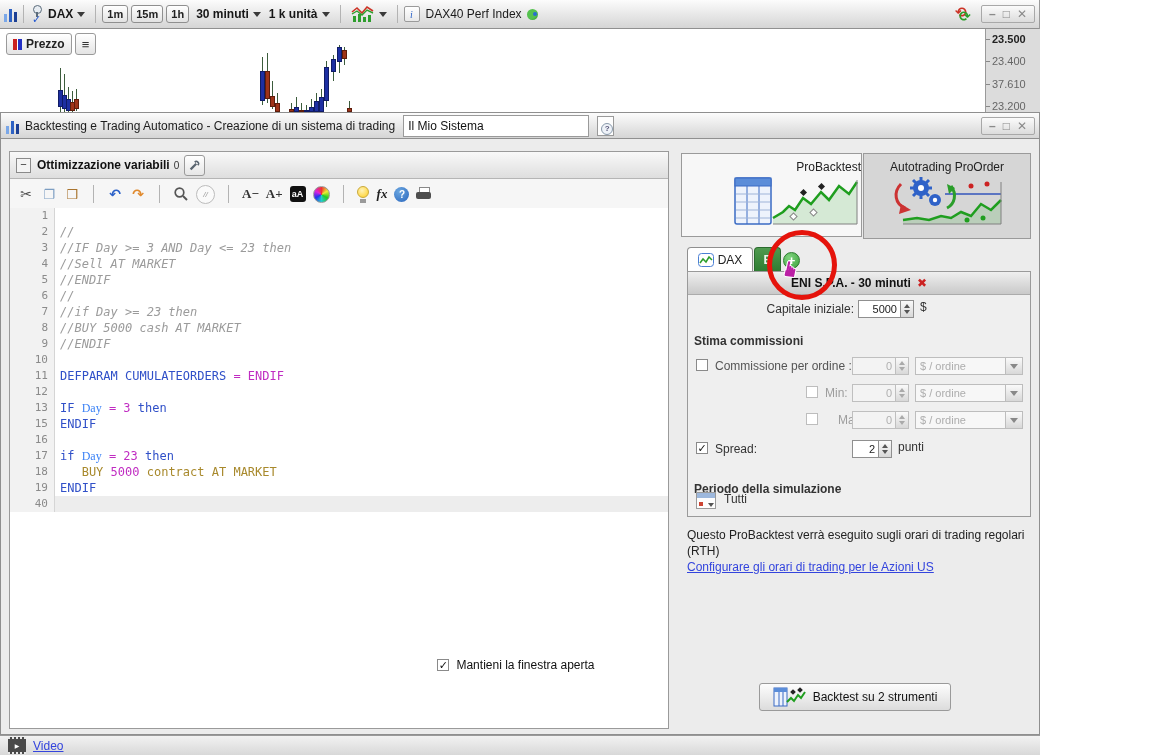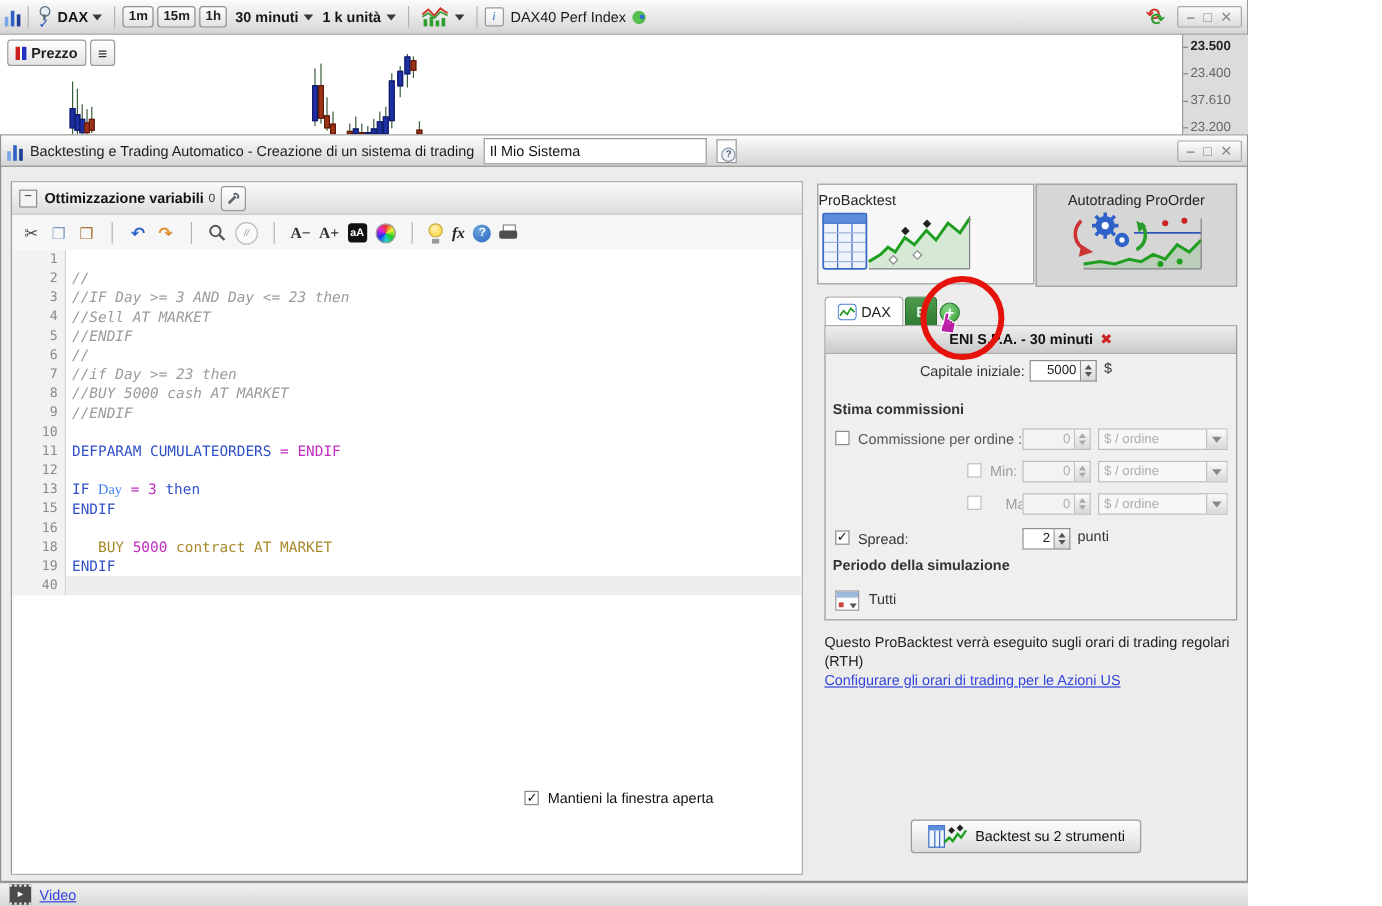--- a/index.html
+++ b/index.html
@@ -104,21 +104,21 @@
   .code-row.current{background:#ededed;}
   .code-row .ln{width:38px;flex:0 0 auto;text-align:right;padding-right:6px;color:#8a8a8a;background:#f2f2f2;border-right:1px solid #d5d5d5;font-size:11px;}
   .code-row .ct{padding-left:5px;}
   .seg.cm{color:#9b9b9b;font-style:italic;}
   .seg.kw{color:#3050c8;}
   .seg.vr{color:#3b82f6;font-family:Liberation Serif, serif;}
   .seg.op{color:#c02cc2;}
   .seg.st{color:#a8892c;}
 
   
-  #tab-probacktest{position:absolute;left:680px;top:40px;width:181px;height:84px;background:#f7f7f7;border:1px solid #9a9a9a;box-sizing:border-box;text-align:left;}
+  #tab-probacktest{position:absolute;left:680px;top:40px;width:181px;height:84px;background:#f7f7f7;border:1px solid #9a9a9a;box-sizing:border-box;text-align:right;}
   #tab-autotrading{position:absolute;left:862px;top:40px;width:168px;height:86px;background:#d6d6d6;border:1px solid #9a9a9a;box-sizing:border-box;text-align:center;}
   .bigtab-label{font-size:12px;color:#222;margin-top:6px;display:block;}
   #instr-tab-dax{position:absolute;left:686px;top:134px;width:66px;height:24px;background:#fff;border:1px solid #8f8f8f;border-bottom:none;border-radius:4px 4px 0 0;display:flex;align-items:center;justify-content:center;gap:4px;font-size:12px;color:#222;box-sizing:border-box;}
   #instr-tab-e{position:absolute;left:753px;top:134px;width:27px;height:24px;background:linear-gradient(#4f9a4f,#2e7d32);border:1px solid #2a6b2e;border-bottom:none;border-radius:4px 4px 0 0;color:#eaf5ea;font-size:12px;font-weight:bold;display:flex;align-items:center;justify-content:center;box-sizing:border-box;}
   #add-instr-btn{position:absolute;left:782px;top:139px;width:17px;height:17px;border-radius:50%;background:radial-gradient(circle at 35% 30%,#7fd47f,#3da13d);border:1px solid #2a7a2e;color:#fff;font-size:13px;font-weight:bold;line-height:15px;text-align:center;box-sizing:border-box;z-index:3;}
   #annotation-ring{position:absolute;left:766px;top:117px;width:60px;height:60px;border:5px solid #e5130b;border-radius:50%;z-index:6;}
   #cursor-hand{position:absolute;left:781px;top:146px;z-index:7;color:#bb1fa5;font-size:21px;line-height:1;transform:rotate(-78deg);font-family:"DejaVu Sans",sans-serif;text-shadow:-1px 0 #fff,1px 0 #fff,0 -1px #fff,0 1px #fff;}
   #eni-panel{position:absolute;left:686px;top:158px;width:344px;height:246px;background:#efefef;border:1px solid #9a9a9a;box-sizing:border-box;}
   #eni-header{height:22px;background:linear-gradient(#efefef,#c9c9c9);border-bottom:1px solid #ababab;display:flex;align-items:center;justify-content:center;gap:6px;font-size:12px;font-weight:bold;color:#111;}
   #eni-close{color:#cc2222;font-size:12px;line-height:1;}
@@ -353,20 +353,21 @@
             <div class="code-row"><span class="ln">6</span><span class="ct"><span class="seg cm">//</span></span></div>
             <div class="code-row"><span class="ln">7</span><span class="ct"><span class="seg cm">//if Day &gt;= 23 then</span></span></div>
             <div class="code-row"><span class="ln">8</span><span class="ct"><span class="seg cm">//BUY 5000 cash AT MARKET</span></span></div>
             <div class="code-row"><span class="ln">9</span><span class="ct"><span class="seg cm">//ENDIF</span></span></div>
             <div class="code-row"><span class="ln">10</span><span class="ct"></span></div>
             <div class="code-row"><span class="ln">11</span><span class="ct"><span class="seg kw">DEFPARAM CUMULATEORDERS</span><span class="seg op"> = </span><span class="seg op">ENDIF</span></span></div>
             <div class="code-row"><span class="ln">12</span><span class="ct"></span></div>
             <div class="code-row"><span class="ln">13</span><span class="ct"><span class="seg kw">IF </span><span class="seg vr">Day</span><span class="seg op"> = 3 </span><span class="seg kw">then</span></span></div>
             <div class="code-row"><span class="ln">15</span><span class="ct"><span class="seg kw">ENDIF</span></span></div>
             <div class="code-row"><span class="ln">16</span><span class="ct"></span></div>
+            <div class="code-row"><span class="ln">17</span><span class="ct"><span class="seg kw">if </span><span class="seg vr">Day</span><span class="seg op"> = 23 </span><span class="seg kw">then</span></span></div>
             <div class="code-row"><span class="ln">18</span><span class="ct"><span class="seg st">   BUY </span><span class="seg op">5000</span><span class="seg st"> contract AT MARKET</span></span></div>
             <div class="code-row"><span class="ln">19</span><span class="ct"><span class="seg kw">ENDIF</span></span></div>
             <div class="code-row current"><span class="ln">40</span><span class="ct"></span></div>
           </div>
       </div>
     </div>
 
     <div id="tab-probacktest">
       <span class="bigtab-label">ProBacktest</span>
       <svg width="130" height="56" viewBox="0 0 130 56">
@@ -530,21 +531,21 @@
         <span class="spin">
           <span class="val" style="width:27px;">2</span>
           <span class="btns">
               <span class="up"></span>
               <span class="dn"></span>
             </span>
         </span>
         <span style="margin-left:6px;">punti</span>
       </div>
 
-      <div class="prow b12" style="left:6px;top:192px;">
+      <div class="prow b12" style="left:6px;top:210px;">
         <span>Periodo della simulazione</span>
       </div>
       <div class="prow" style="left:8px;top:220px;">
         <span class="cal-ic">
             <span class="top"></span>
             <span class="dot"></span>
             <span class="car"></span>
           </span>
         <span style="margin-left:8px;">Tutti</span>
       </div>

